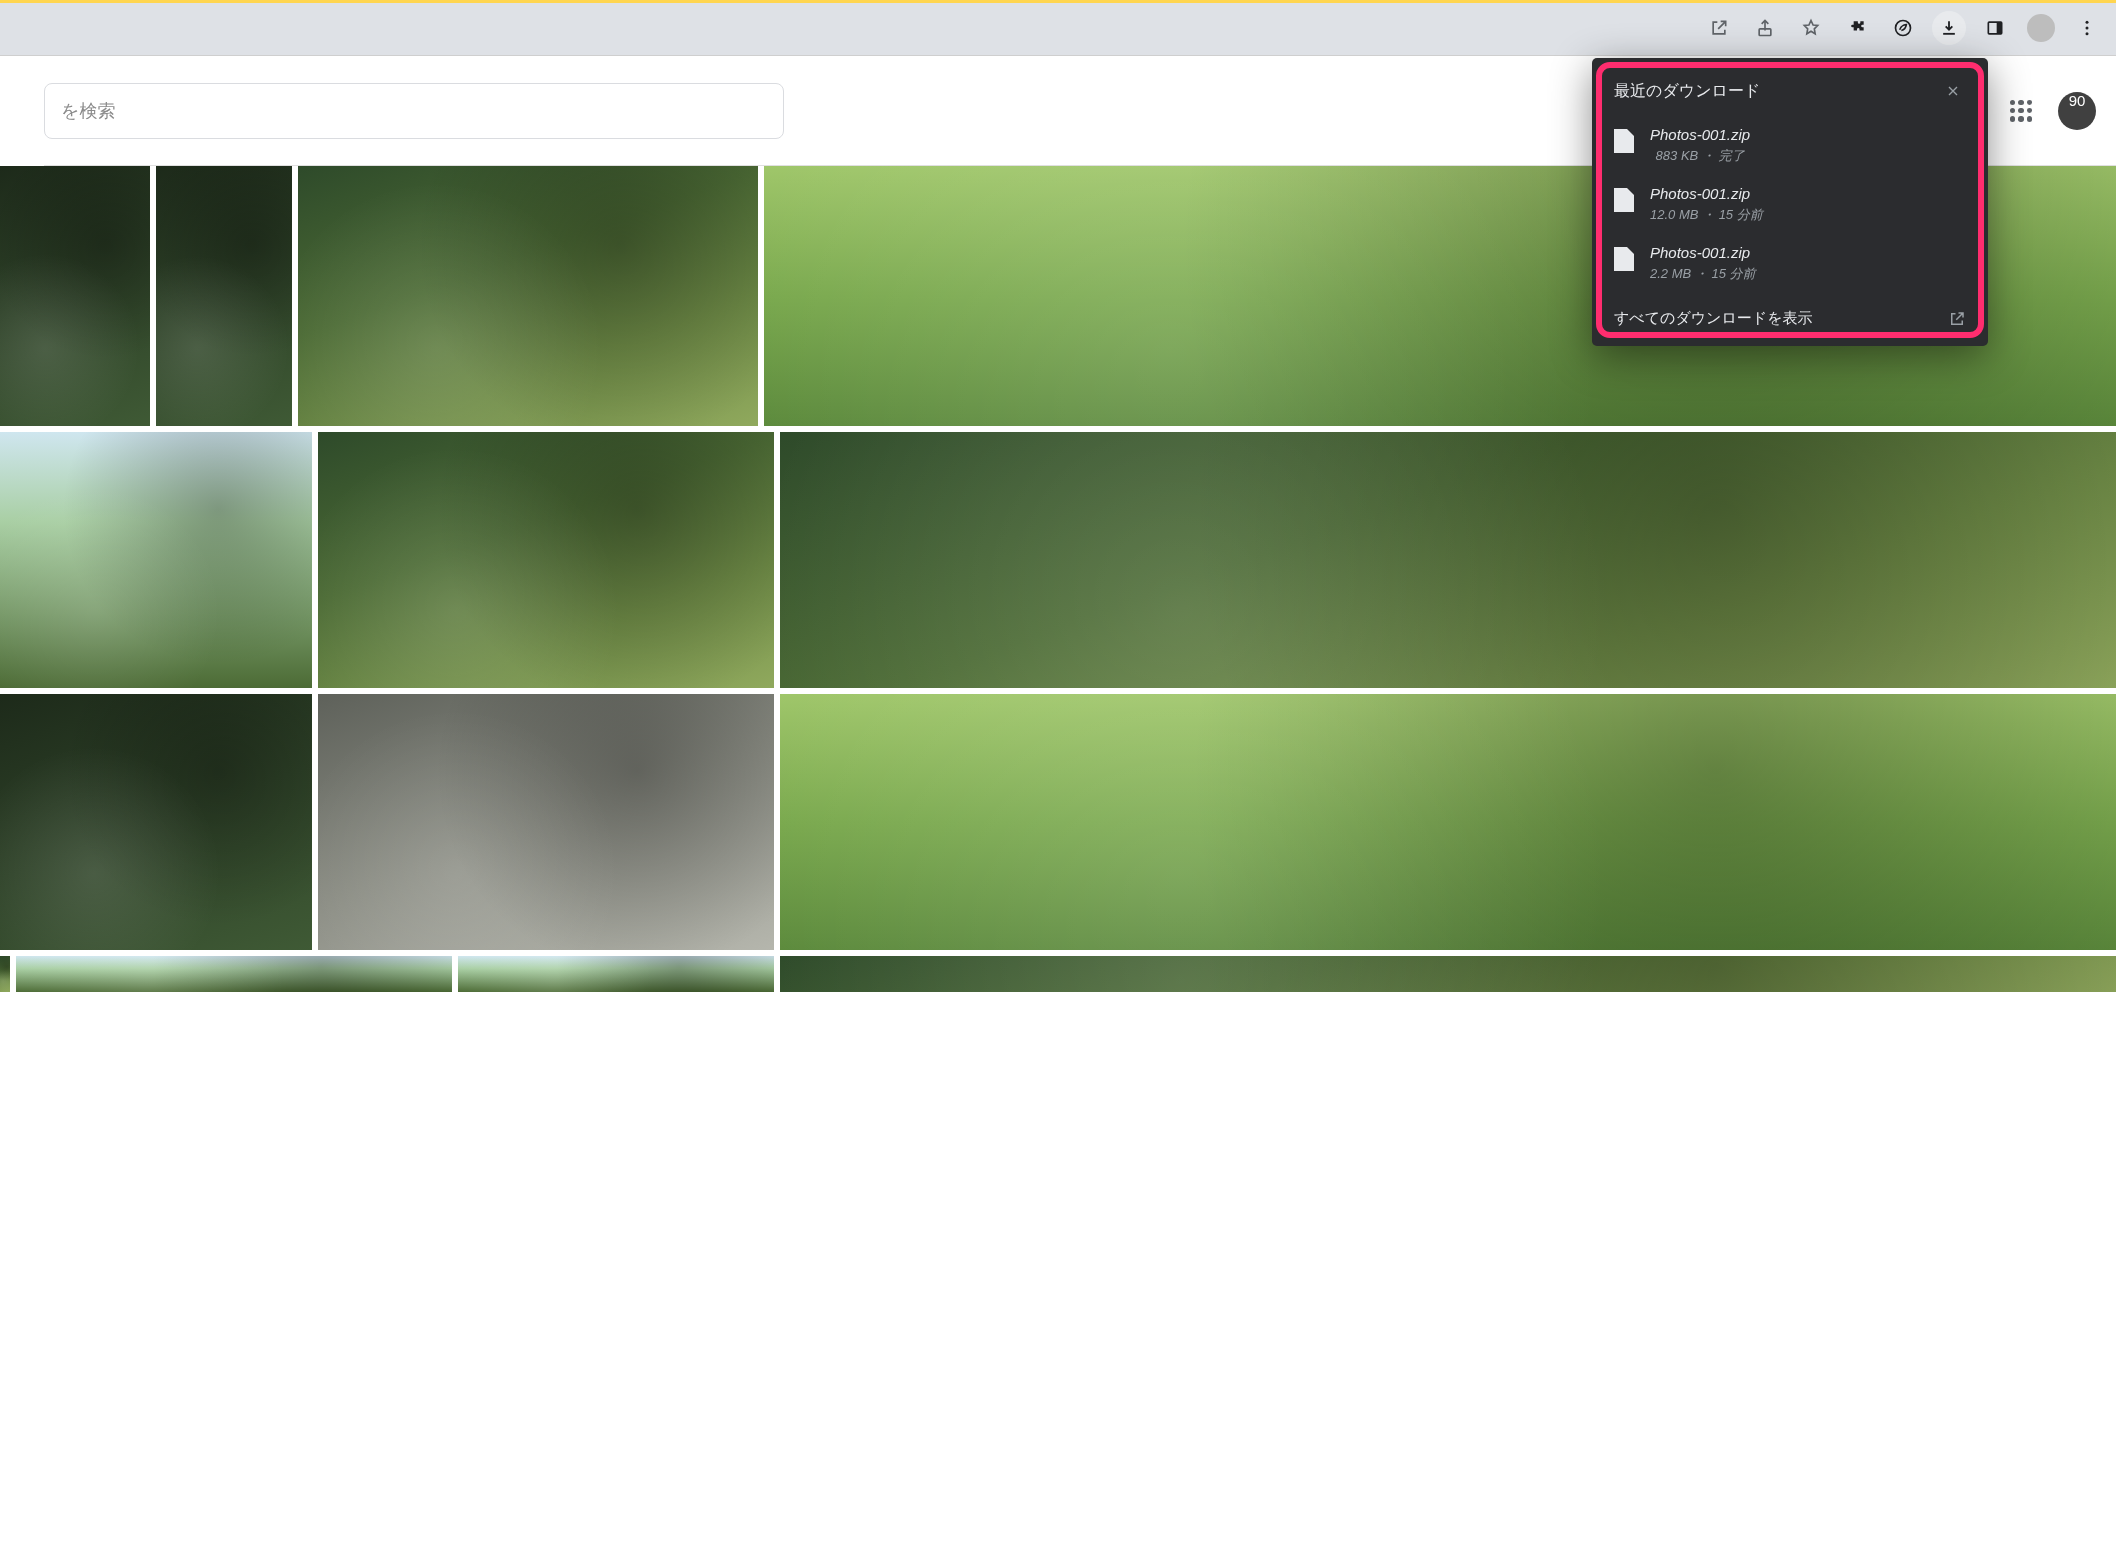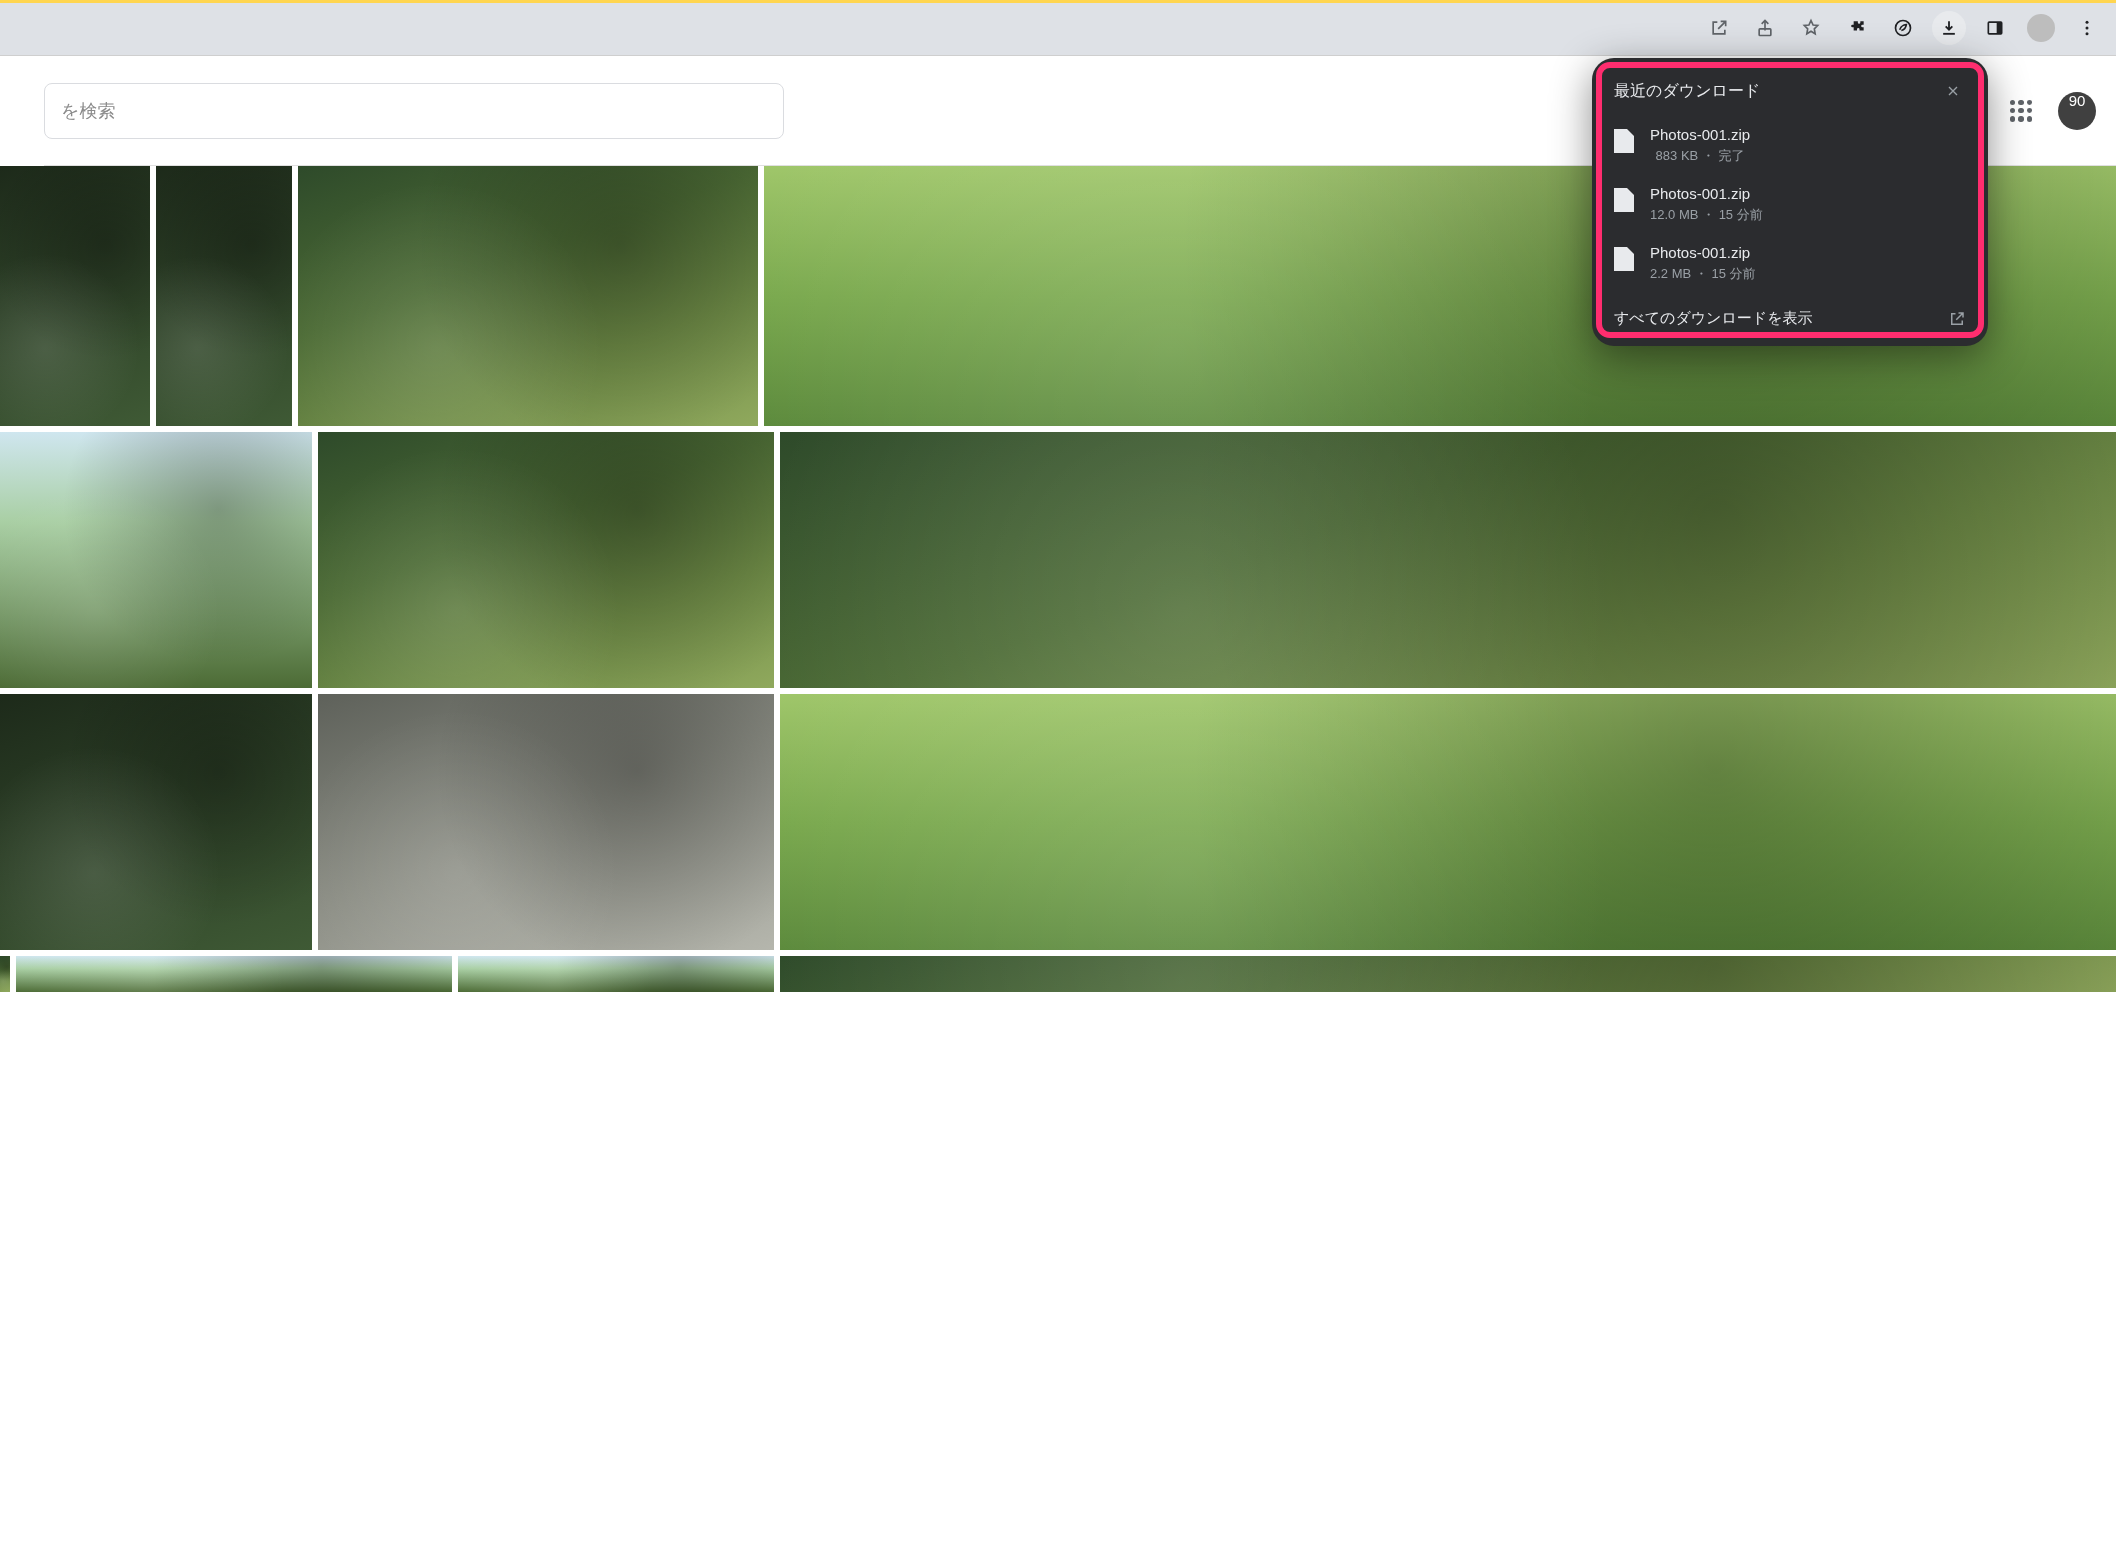--- a/index.html
+++ b/index.html
@@ -129,21 +129,21 @@
     .row4 .l{flex:0 0 436px;height:36px}
     .row4 .m{flex:0 0 316px;height:36px}
     .row4 .n{flex:1;height:36px}
     
     .dl-popup {
       position: absolute;
       top: 58px;
       right: 128px;
       width: 396px;
       background: #2b2c2f;
-      border-radius: 22px;
+      border-radius: 5px;
       box-shadow: 0 10px 40px rgba(0,0,0,.45);
       color: #e8eaed;
       overflow: hidden;
       z-index: 50;
     }
     .dl-highlight {
       position:absolute;
       top:4px; left:4px; right:4px;
       height: 276px;
       border: 6px solid #ff2d6f;
@@ -153,20 +153,21 @@
     .dl-head {
       display:flex; align-items:center; justify-content:space-between;
       padding: 20px 22px 12px 22px;
       font-size: 16px;
     }
     .dl-close { width:26px;height:26px;display:flex;align-items:center;justify-content:center;color:#9aa0a6;cursor:pointer;border-radius:50%; }
     .dl-item {
       display:flex; align-items:flex-start; gap:16px;
       padding: 10px 22px;
       cursor: pointer;
+      font-style: italic;
     }
     .dl-file-icon{
       width:20px;height:24px;margin-top:3px;
       background:#e8eaed;
       position:relative;
     }
     .dl-file-icon::before{
       content:""; position:absolute; top:0; right:0;
       border-top:7px solid #2b2c2f; border-left:7px solid transparent;
     }

